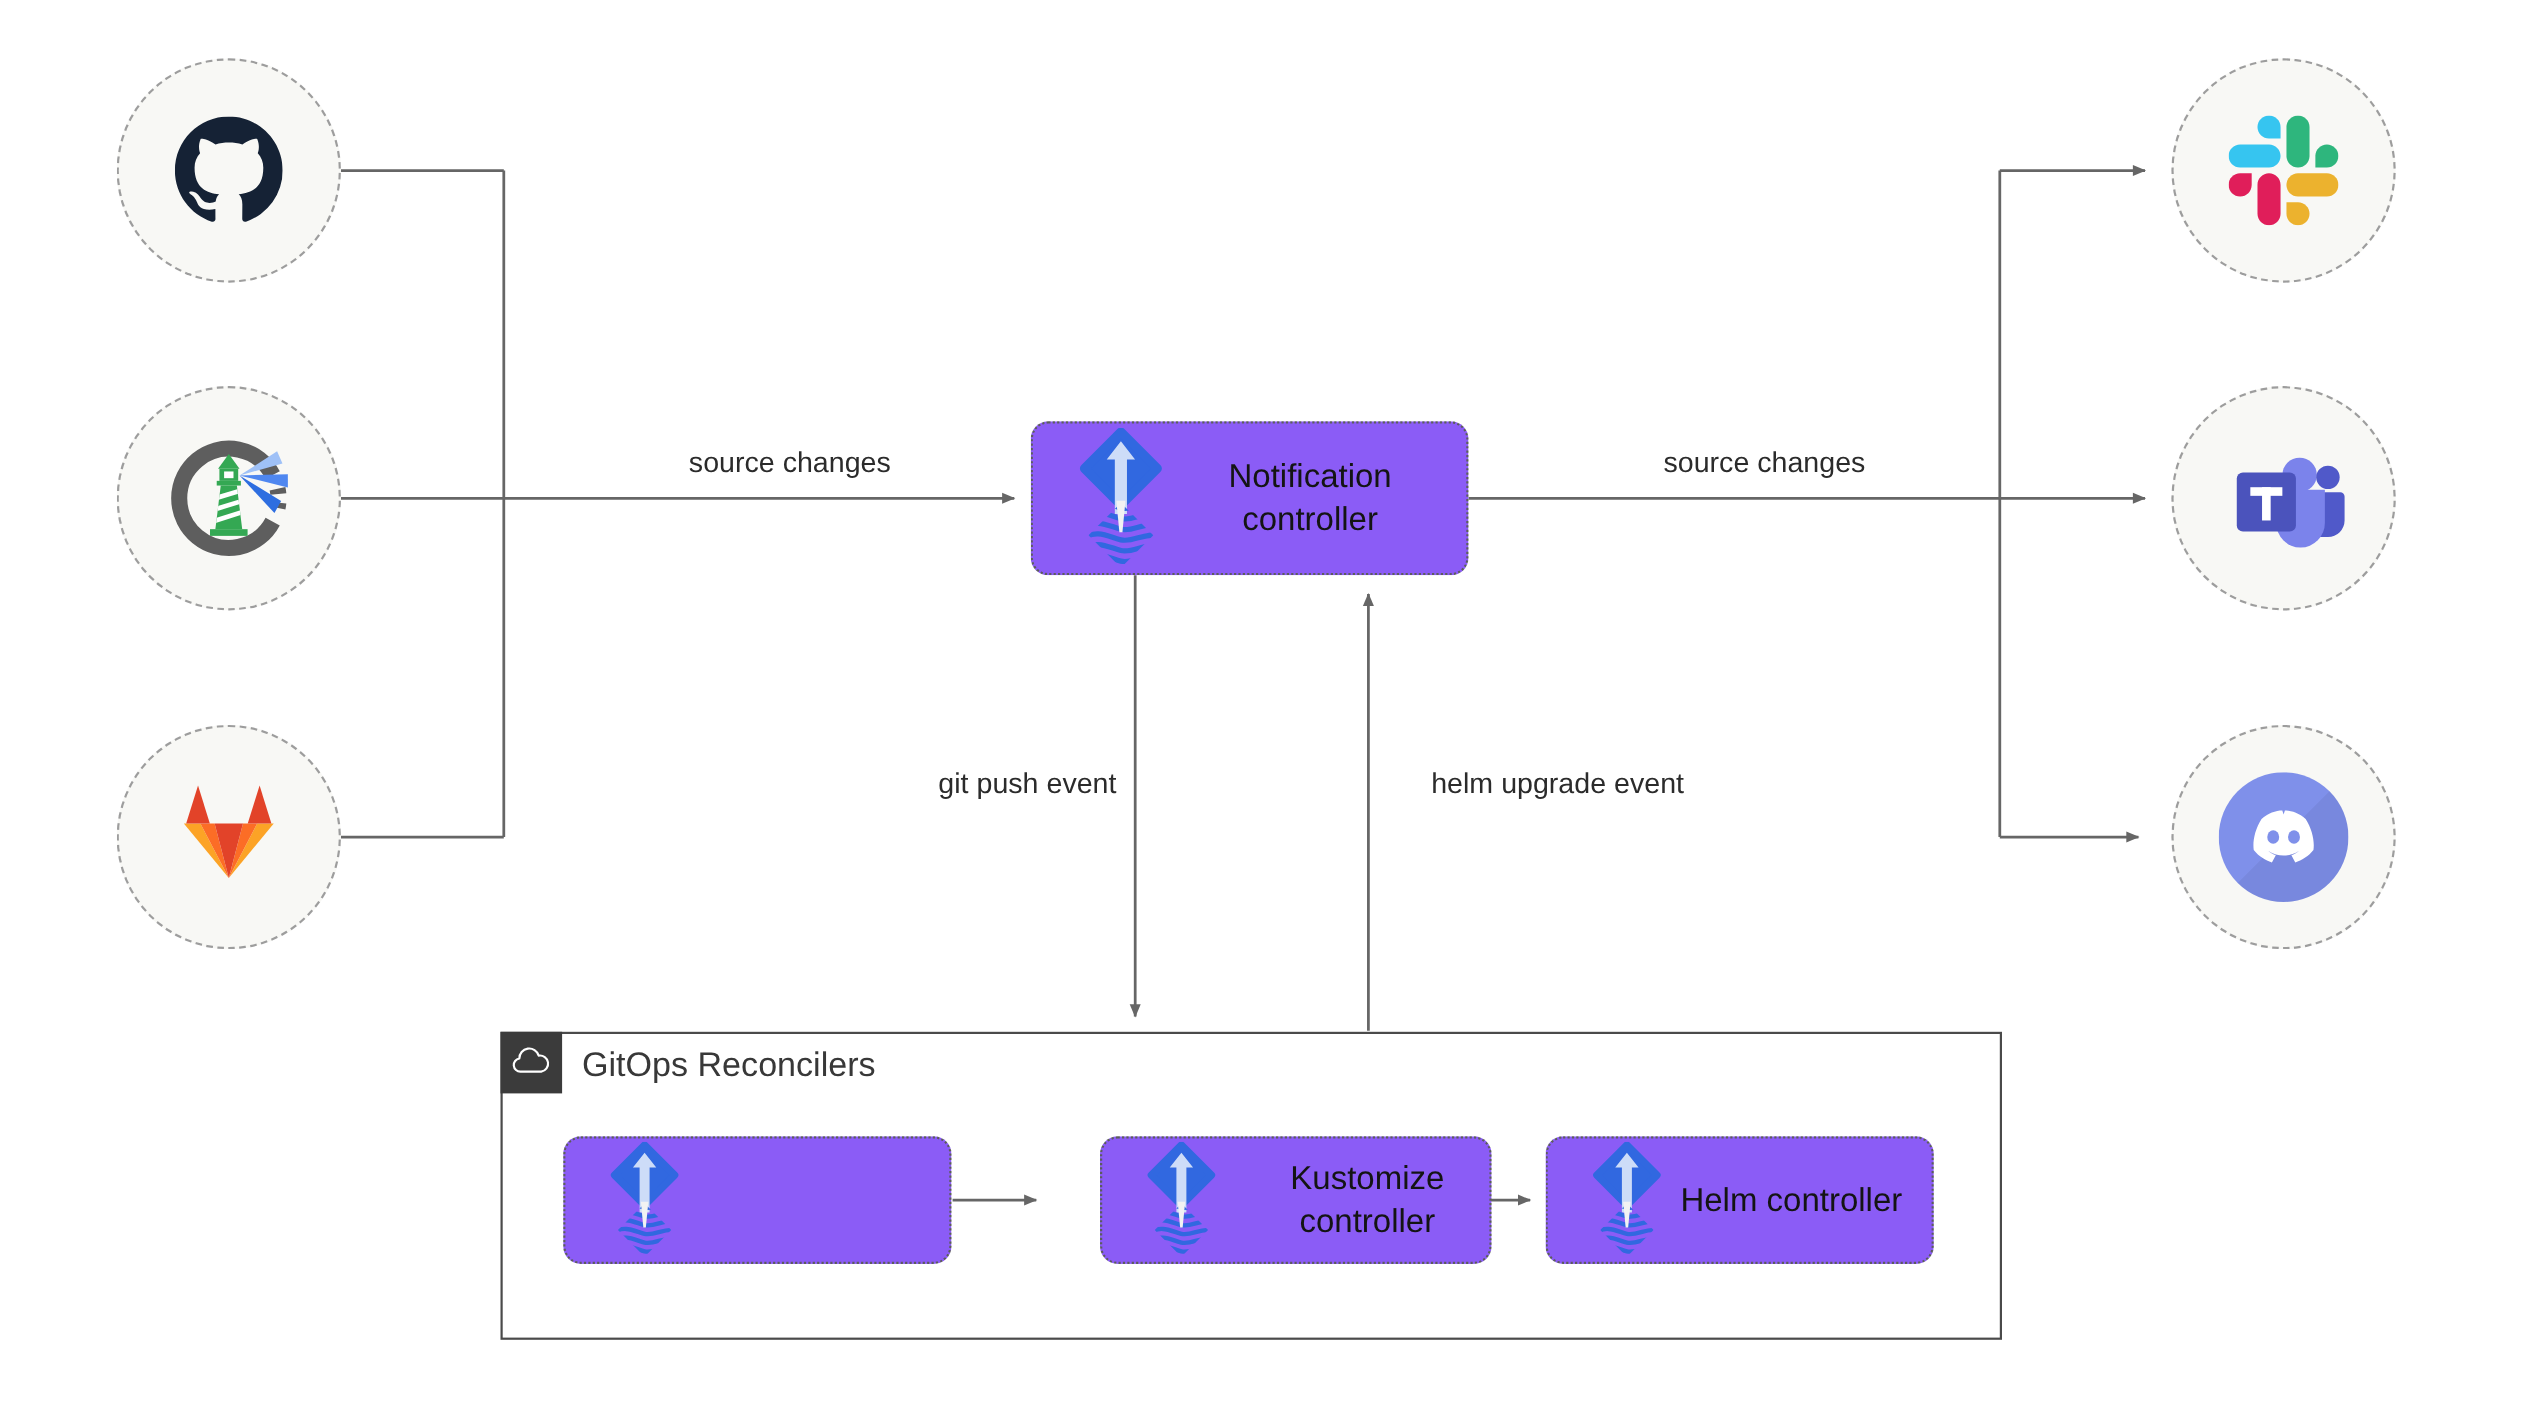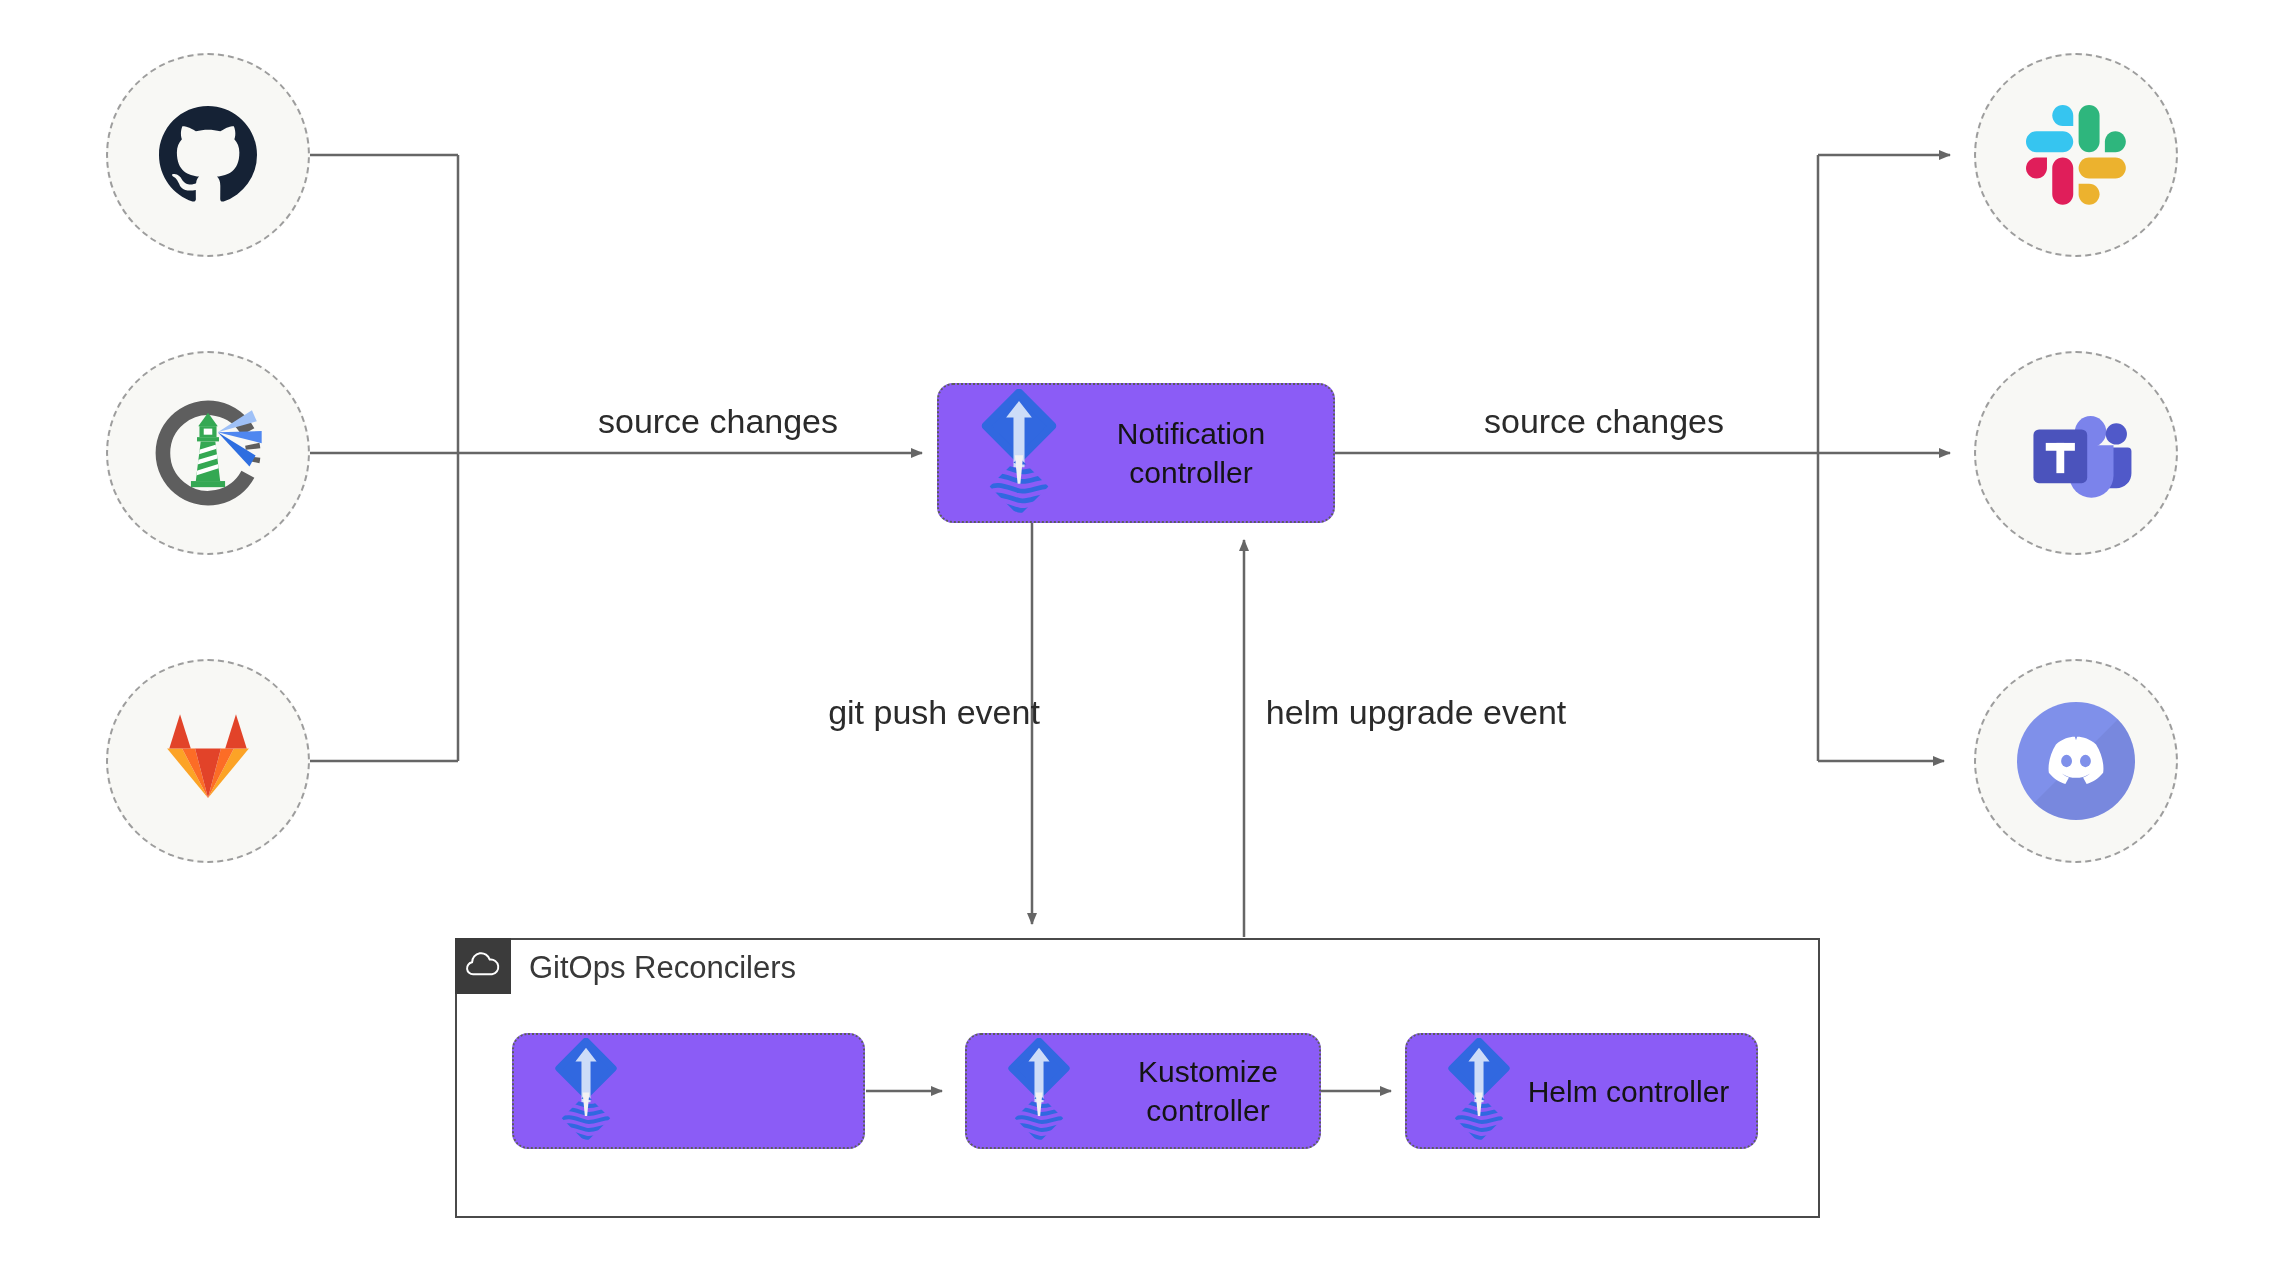--- a/index.html
+++ b/index.html
@@ -17,21 +17,21 @@
     position:absolute;background:#8b5cf6;border:2.5px dotted #5c5c5c;border-radius:16px;
     box-sizing:border-box;display:flex;align-items:center;
   }
   .node .flux-wrap{flex:0 0 auto;margin-left:34px;display:flex;align-items:center;}
   .node .nlabel{
     flex:1;text-align:center;font-size:30px;color:#141414;line-height:1.3;
     padding:0 26px 0 10px;
   }
   .elabel{
     position:absolute;transform:translate(-50%,-50%);
-    font-size:34px;color:#2b2b2b;white-space:nowrap;
+    font-size:26px;color:#2b2b2b;white-space:nowrap;
   }
   .group{
     position:absolute;left:455px;top:938px;width:1365px;height:280px;
     border:2.5px solid #4a4a4a;box-sizing:border-box;background:transparent;
   }
   .group-chip{
     position:absolute;left:-2px;top:-2px;width:56px;height:56px;background:#3b3b3b;
     display:flex;align-items:center;justify-content:center;
   }
   .group-title{
@@ -201,21 +201,21 @@
   </div>
 
   <div class="node" style="left:512px;top:1033px;width:353px;height:116px;">
     <span class="flux-wrap">
       <svg width="76" height="106" viewBox="0 0 100 140">
           <use href="#flux-icon"></use>
         </svg>
     </span>
   </div>
 
-  <div class="node" style="left:965px;top:1033px;width:356px;height:116px;gap:36px;">
+  <div class="node" style="left:1000px;top:1033px;width:356px;height:116px;gap:36px;">
     <span class="flux-wrap">
       <svg width="76" height="106" viewBox="0 0 100 140">
           <use href="#flux-icon"></use>
         </svg>
     </span>
     <div class="nlabel">Kustomize controller</div>
   </div>
 
   <div class="node" style="left:1405px;top:1033px;width:353px;height:116px;">
     <span class="flux-wrap">

